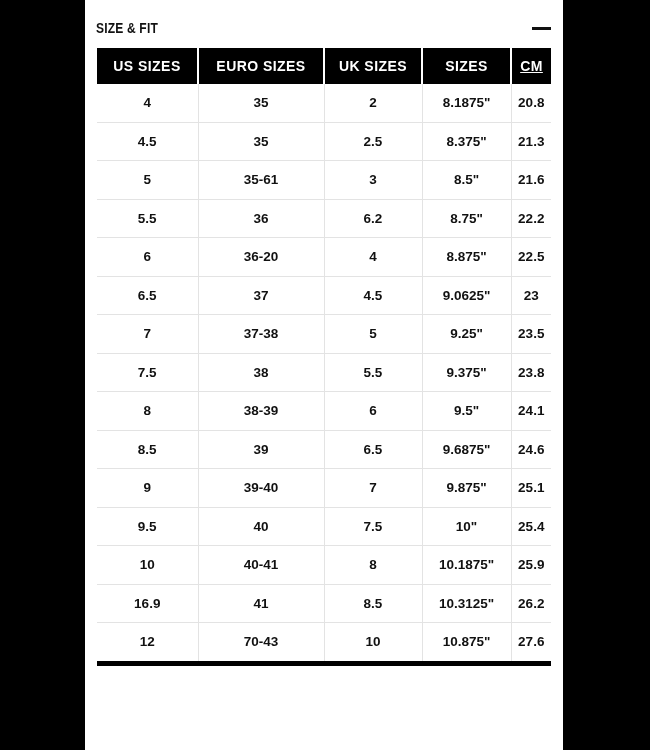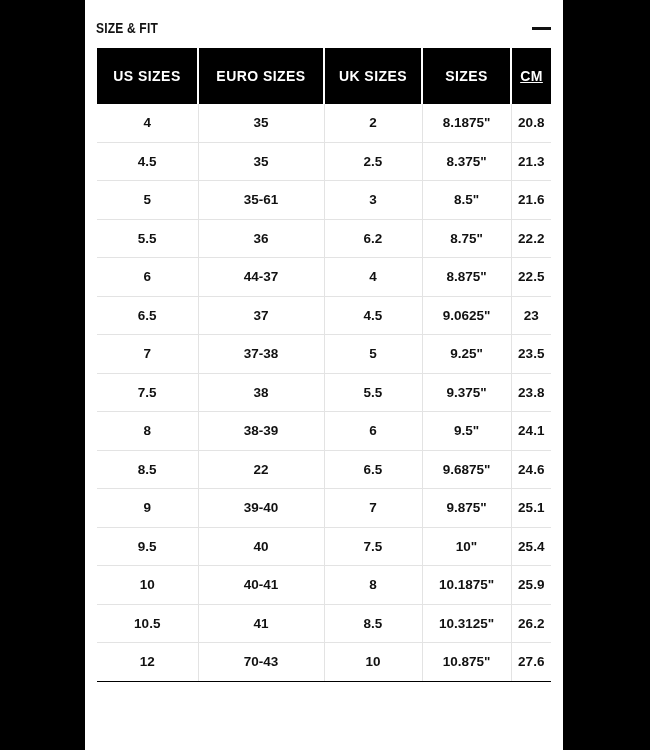--- a/index.html
+++ b/index.html
@@ -76,21 +76,21 @@
     border-collapse: collapse;
     width: 454px;
     table-layout: fixed;
   }
   table#size-table thead th {
     background: #000000;
     color: #ffffff;
     font-size: 14px;
     font-weight: bold;
     letter-spacing: 0.45px;
-    height: 56px;
+    height: 36px;
     padding: 0;
     text-align: center;
     vertical-align: middle;
     border-right: 2px solid #ffffff;
     white-space: nowrap;
   }
   table#size-table thead th:last-child {
     border-right: none;
     text-decoration: underline;
   }
@@ -104,21 +104,21 @@
     color: #111111;
     background: #ffffff;
     border-bottom: 1px solid #e3e3e3;
     border-right: 1px solid #e3e3e3;
     white-space: nowrap;
   }
   table#size-table tbody td:last-child {
     border-right: none;
   }
   table#size-table tbody tr:last-child td {
-    border-bottom: 1px solid #000000;
+    border-bottom: 5px solid #000000;
   }
   
   col.c-us   { width: 101px; }
   col.c-euro { width: 126px; }
   col.c-uk   { width: 98px;  }
   col.c-in   { width: 89px;  }
   col.c-cm   { width: 40px;  }
 </style>
 </head>
 <body>
@@ -179,21 +179,21 @@
             </tr>
             <tr>
               <td>5.5</td>
               <td>36</td>
               <td>6.2</td>
               <td>8.75"</td>
               <td>22.2</td>
             </tr>
             <tr>
               <td>6</td>
-              <td>44-37</td>
+              <td>36-20</td>
               <td>4</td>
               <td>8.875"</td>
               <td>22.5</td>
             </tr>
             <tr>
               <td>6.5</td>
               <td>37</td>
               <td>4.5</td>
               <td>9.0625"</td>
               <td>23</td>
@@ -214,21 +214,21 @@
             </tr>
             <tr>
               <td>8</td>
               <td>38-39</td>
               <td>6</td>
               <td>9.5"</td>
               <td>24.1</td>
             </tr>
             <tr>
               <td>8.5</td>
-              <td>22</td>
+              <td>39</td>
               <td>6.5</td>
               <td>9.6875"</td>
               <td>24.6</td>
             </tr>
             <tr>
               <td>9</td>
               <td>39-40</td>
               <td>7</td>
               <td>9.875"</td>
               <td>25.1</td>
@@ -241,21 +241,21 @@
               <td>25.4</td>
             </tr>
             <tr>
               <td>10</td>
               <td>40-41</td>
               <td>8</td>
               <td>10.1875"</td>
               <td>25.9</td>
             </tr>
             <tr>
-              <td>10.5</td>
+              <td>16.9</td>
               <td>41</td>
               <td>8.5</td>
               <td>10.3125"</td>
               <td>26.2</td>
             </tr>
             <tr>
               <td>12</td>
               <td>70-43</td>
               <td>10</td>
               <td>10.875"</td>

